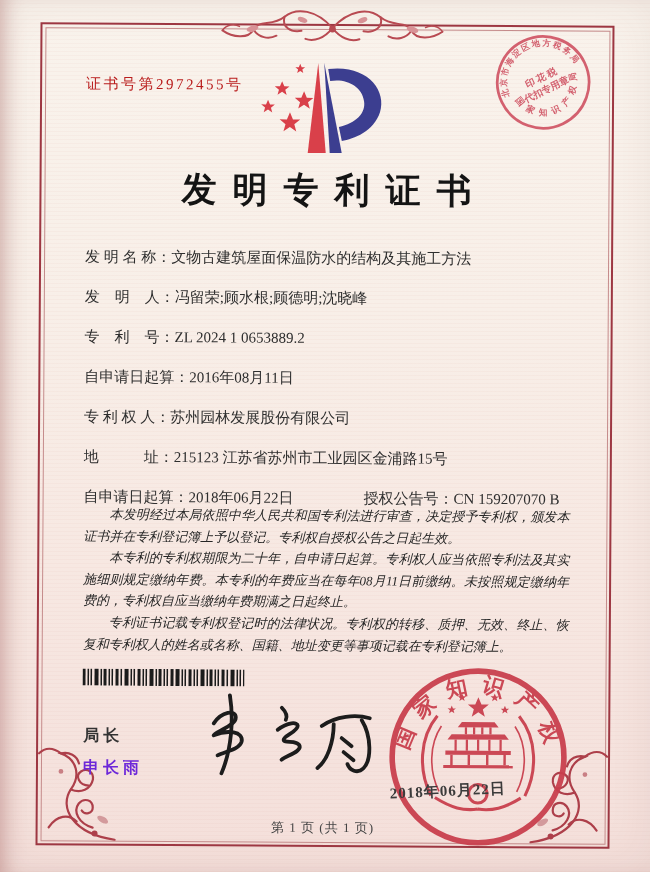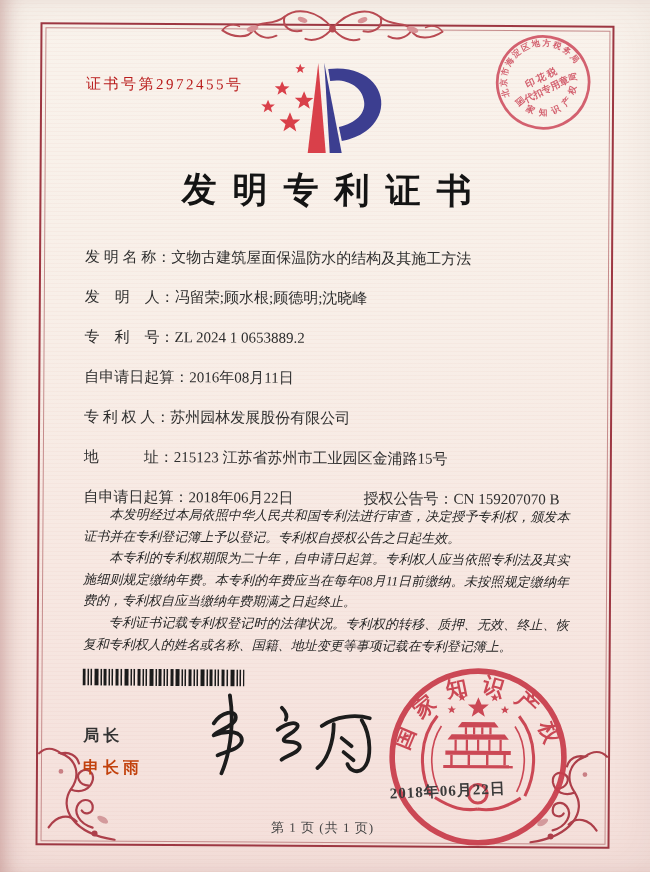--- a/index.html
+++ b/index.html
@@ -28,21 +28,21 @@
   .frow{height:24px;line-height:24px;margin-bottom:16px;white-space:nowrap;}
   .flabel{font-weight:400;}
   .fvalue{font-weight:500;}
   .grant-row{position:relative;}
   .grant-no{position:absolute;left:280px;top:0;}
   .paras{left:84px;top:505px;width:486px;font-size:13px;line-height:21.6px;
          color:#262626;text-align:justify;font-style:italic;}
   .paras p{margin:0;text-indent:2em;}
   .barcode{left:84px;top:670px;width:162px;height:17px;}
   .officer-title{left:85px;top:727px;font-size:16px;font-weight:600;letter-spacing:4px;color:#333;}
-  .officer-name{left:85px;top:759px;font-size:16px;font-weight:600;letter-spacing:4px;color:#c2410c;}
+  .officer-name{left:85px;top:759px;font-size:16px;font-weight:600;letter-spacing:4px;color:#6d28d9;}
   .signature{left:185px;top:686px;}
   .tax-stamp{left:486px;top:26px;width:110px;height:110px;transform:rotate(-26deg);opacity:.92;}
   .big-seal{left:388px;top:664px;width:184px;height:184px;opacity:.95;}
   .seal-date{left:392px;top:781px;font-size:15px;font-weight:700;color:#3b3b3b;
              letter-spacing:1px;transform:rotate(-3deg);white-space:nowrap;}
   .footer{left:0;right:0;top:819px;text-align:center;font-size:13px;color:#444;letter-spacing:1px;}
   .logo{left:252px;top:55px;}
   .ornament-top{left:210px;top:2px;}
   .corner{bottom:25px;width:92px;height:114px;}
   .corner-left{left:37px;}

